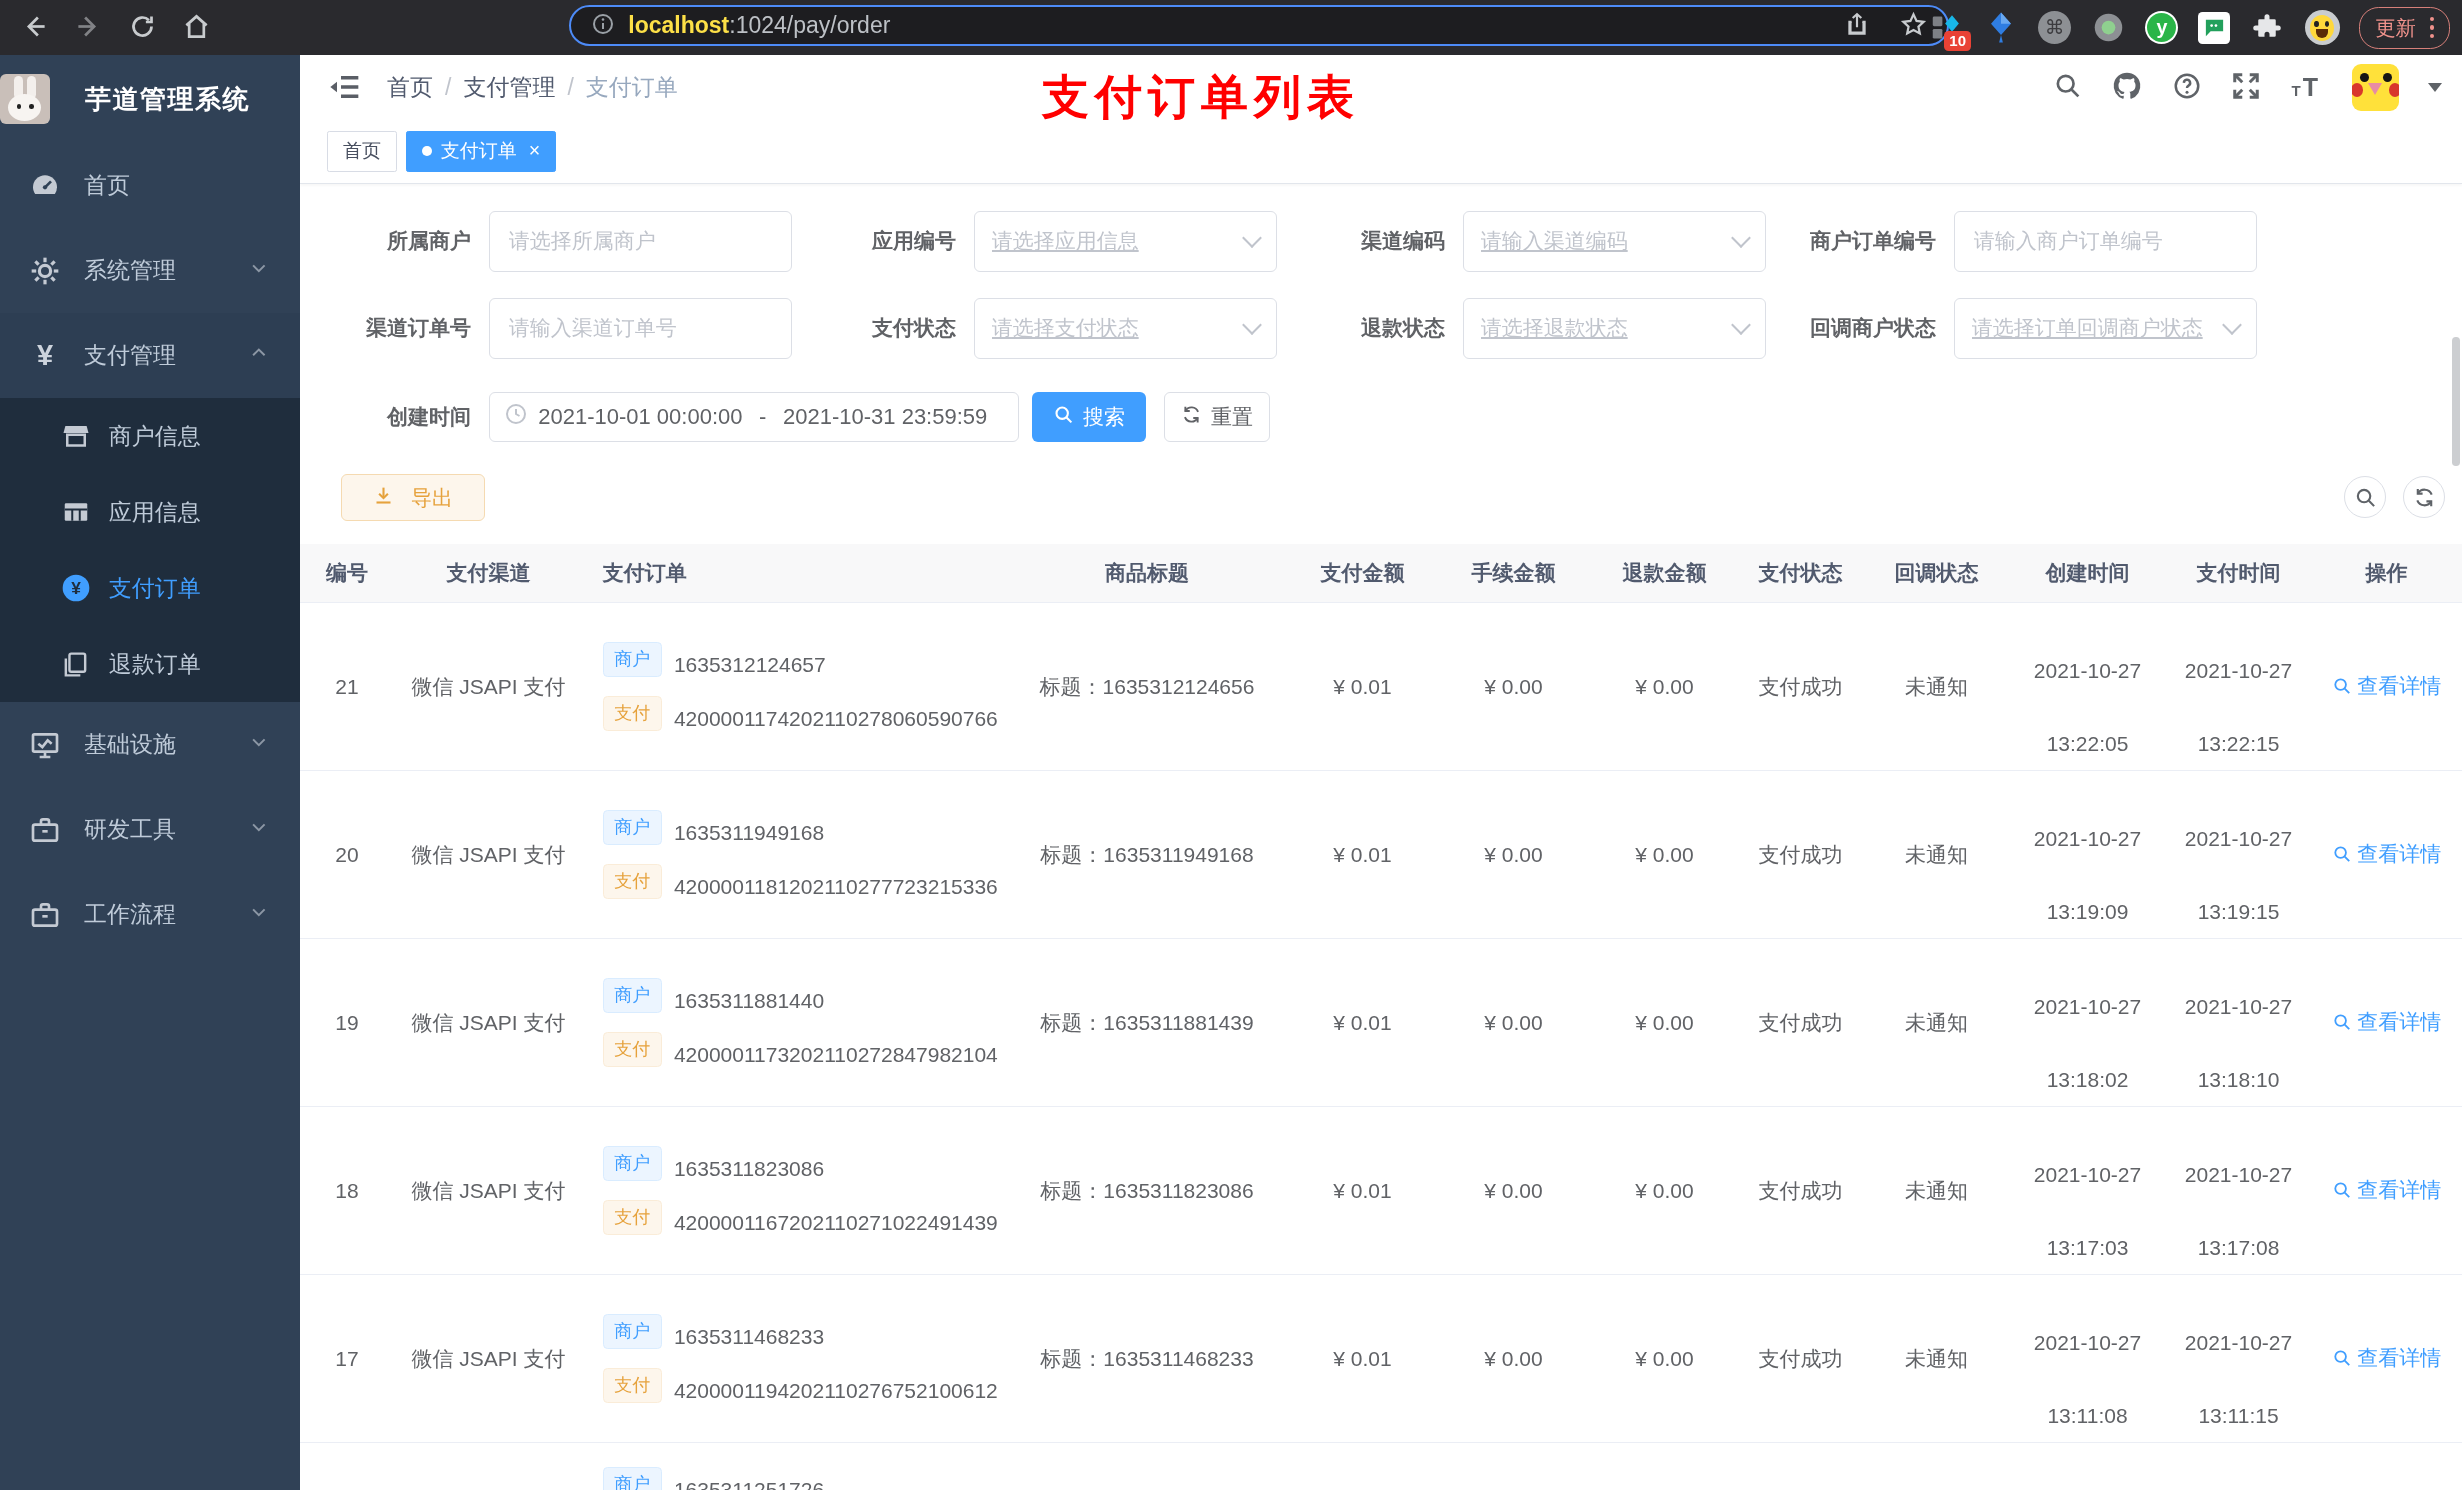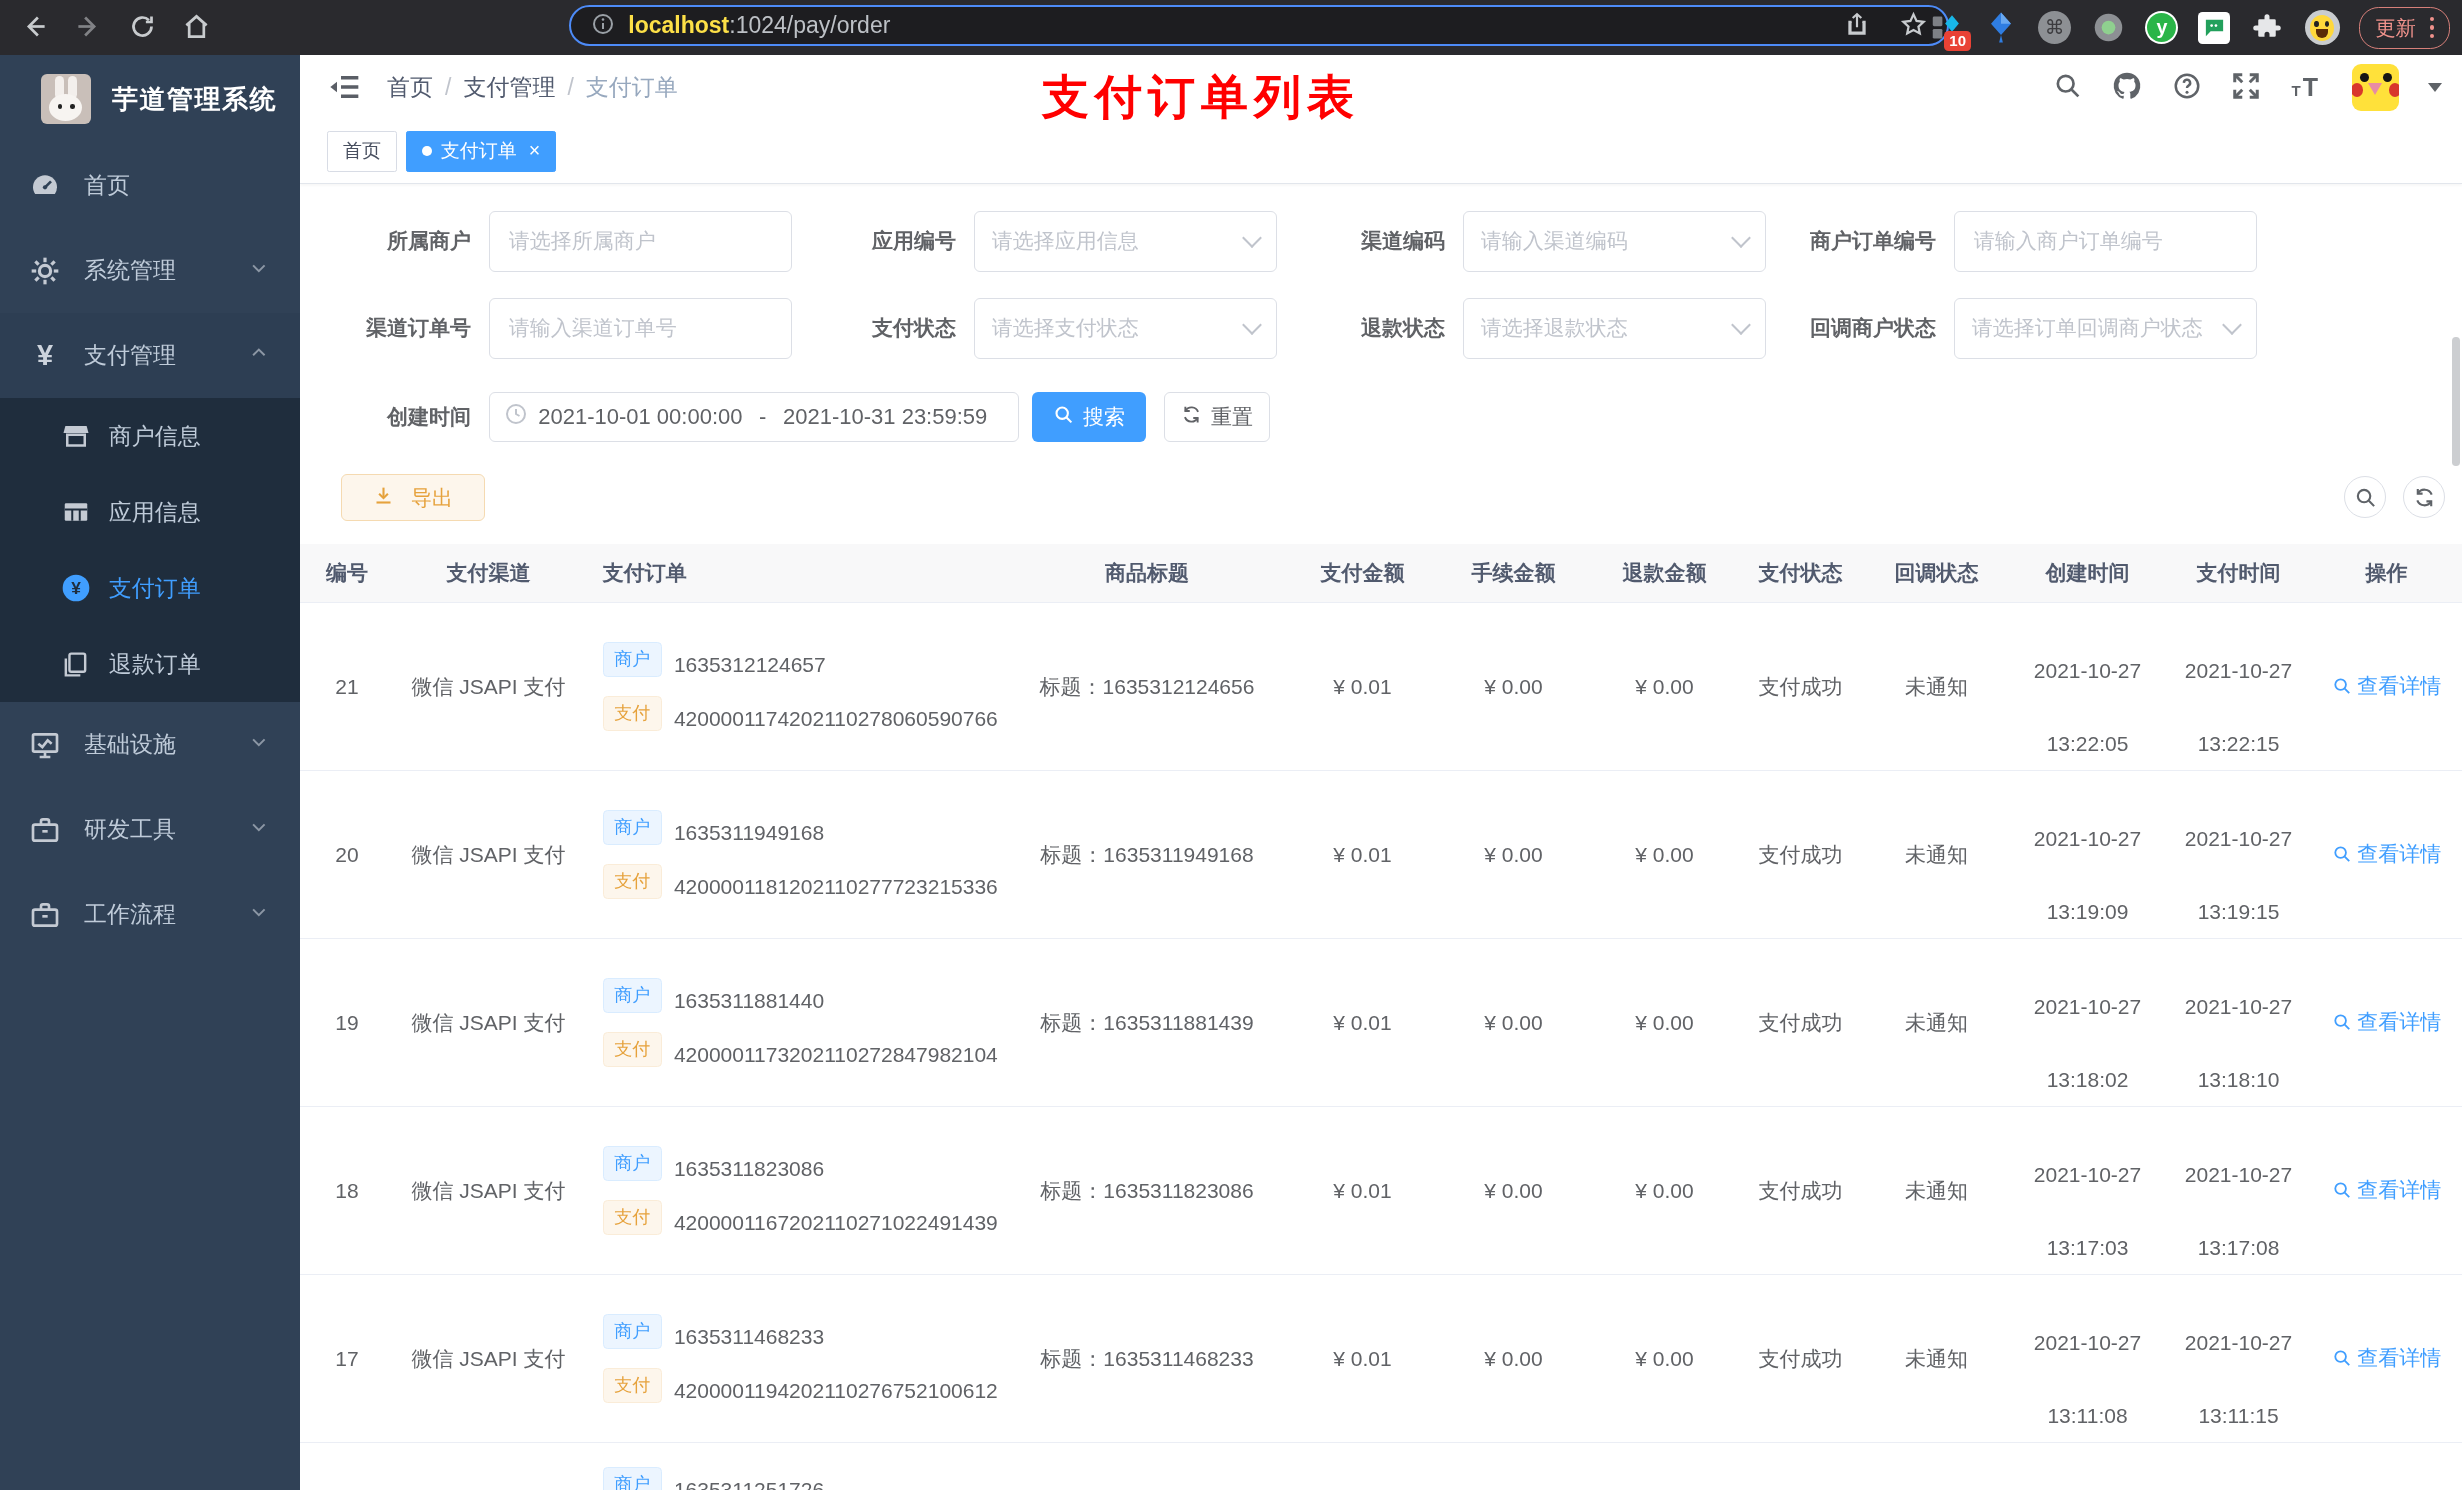--- a/index.html
+++ b/index.html
@@ -35,21 +35,21 @@
   .emoji-face i{position:absolute;width:4.5px;height:6px;border-radius:50%;background:#222;top:6.8px;}
   .emoji-face i.l{left:4.5px}.emoji-face i.r{right:4.5px}
   .emoji-face u{position:absolute;left:6px;bottom:3px;width:12px;height:8.3px;background:#5b2b07;border-radius:0 0 12px 12px;}
 
   
   .app{position:absolute;top:55px;left:0;width:2462px;height:1436px;display:flex;}
   .sidebar{width:300px;background:#304156;flex:none;position:relative;color:#bfcbd9;}
   .main{flex:1;position:relative;background:#fff;overflow:hidden;}
 
   
-  .logo-row{height:88px;display:flex;align-items:center;padding-left:41px;gap:21px;}
+  .logo-row{height:88px;display:flex;align-items:center;gap:35px;}
   .logo-av{width:50px;height:50px;border-radius:6px;background:#c9bfb9;position:relative;overflow:hidden;flex:none;}
   .logo-av .ear{position:absolute;width:9px;height:23px;background:#f3efec;border-radius:4.5px;top:1.5px;}
   .logo-av .ear.l{left:13.6px}.logo-av .ear.r{left:27px}
   .logo-av .head{position:absolute;left:8.3px;top:19.7px;width:33px;height:27px;background:#f7f4f1;border-radius:50%;}
   .logo-av .eye{position:absolute;width:4.5px;height:4.5px;background:#222;border-radius:50%;top:30px;}
   .logo-av .eye.l{left:16.7px}.logo-av .eye.r{left:29px}
   .logo-title{color:#fff;font-size:26px;font-weight:700;letter-spacing:1.5px;}
   .mi{height:85px;display:flex;align-items:center;padding:0 27px;font-size:23px;cursor:pointer;}
   .mi .micon{width:36px;margin-right:21px;color:#c4cad3;display:flex;justify-content:center;flex:none;}
   .mi .mlabel{flex:1;}
@@ -93,21 +93,21 @@
   
   .frow{position:absolute;left:0;width:2163px;display:flex;align-items:center;height:50px;}
   .frow.r1{top:161px}.frow.r2{top:248px}.frow.r3{top:337px}
   .flabel{font-size:21px;font-weight:700;color:#606266;text-align:right;padding-right:18px;box-sizing:border-box;white-space:nowrap;}
   .w1{width:189px}.w2{width:182px}.w3{width:186px}.w4{width:188px}
   .fctrl{width:303px;height:61px;border:1.5px solid #dcdfe6;border-radius:6px;background:#fff;box-sizing:border-box;
          display:flex;align-items:center;padding:0 16.7px;font-size:21px;color:#c0c4cc;cursor:text;}
   .fctrl input{border:none;outline:none;width:100%;font-size:21px;color:#606266;background:transparent;
                font-family:inherit;}
   .fctrl input::placeholder{color:#c0c4cc;}
-  .fselect{cursor:pointer;}
+  .fselect{cursor:pointer;text-decoration:underline;}
   .fselect .ph{flex:1;white-space:nowrap;overflow:hidden;}
   .sel-chev{width:12px;height:12px;border-right:2.3px solid #c0c4cc;border-bottom:2.3px solid #c0c4cc;
             transform:rotate(45deg);margin-top:-6px;flex:none;}
   .datectrl{width:530px;height:50px;border:1.5px solid #dcdfe6;border-radius:6px;background:#fff;box-sizing:border-box;
             display:flex;align-items:center;padding:0 13.6px;font-size:22px;color:#606266;gap:10.6px;cursor:pointer;
             white-space:nowrap;overflow:hidden;}
   .btn{height:50px;border-radius:6px;display:inline-flex;align-items:center;justify-content:center;gap:9px;
        font-size:21px;cursor:pointer;box-sizing:border-box;}
   .btn-primary{background:#409eff;color:#fff;border:none;width:114px;margin-left:13px;}
   .btn-plain{background:#fff;color:#606266;border:1.5px solid #dcdfe6;width:106px;margin-left:18px;}

